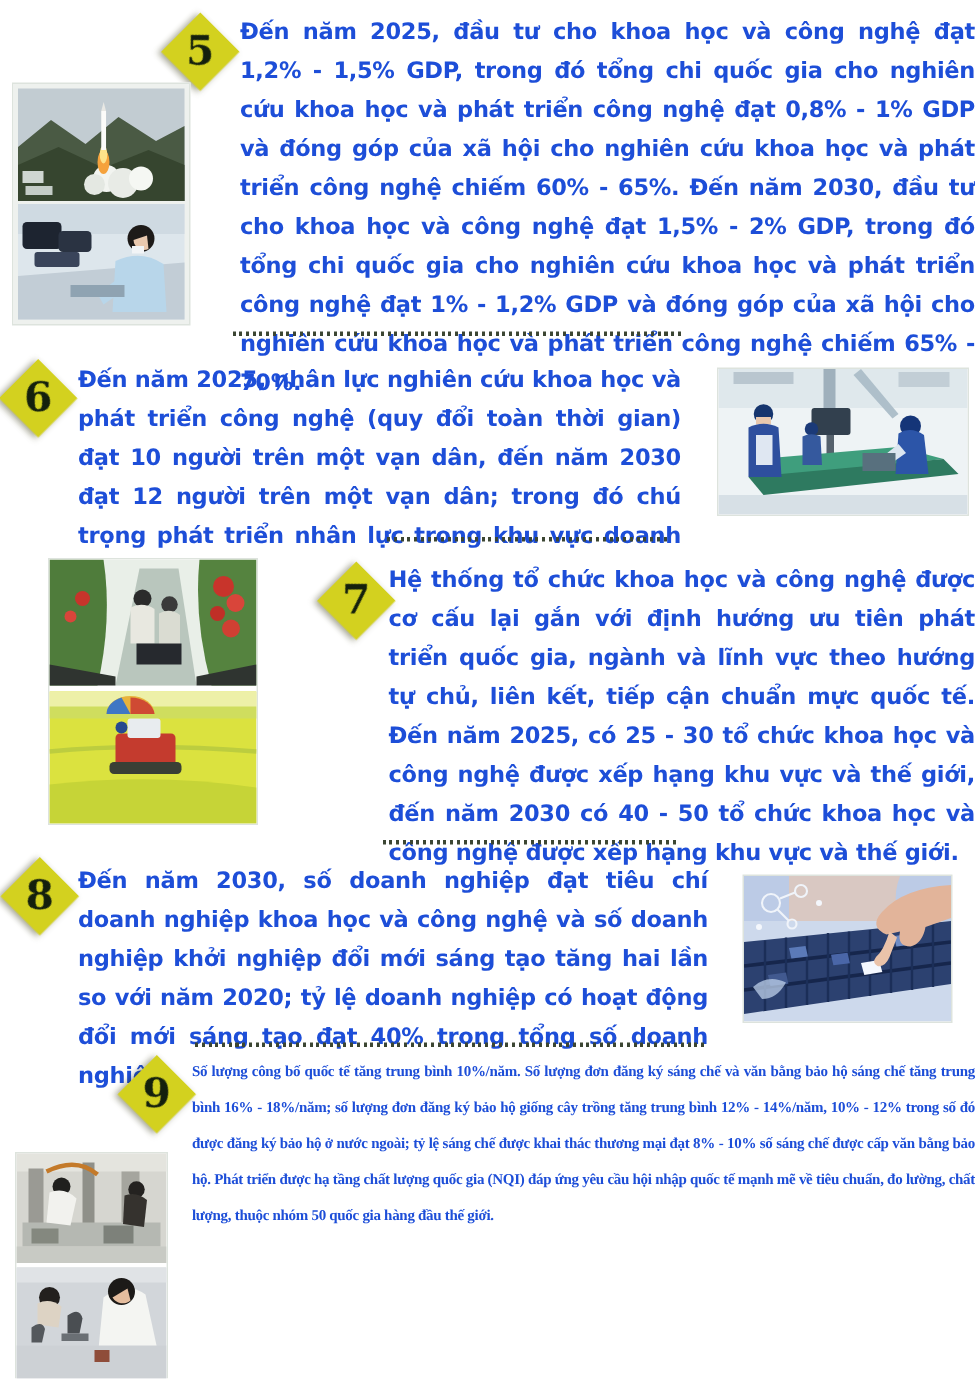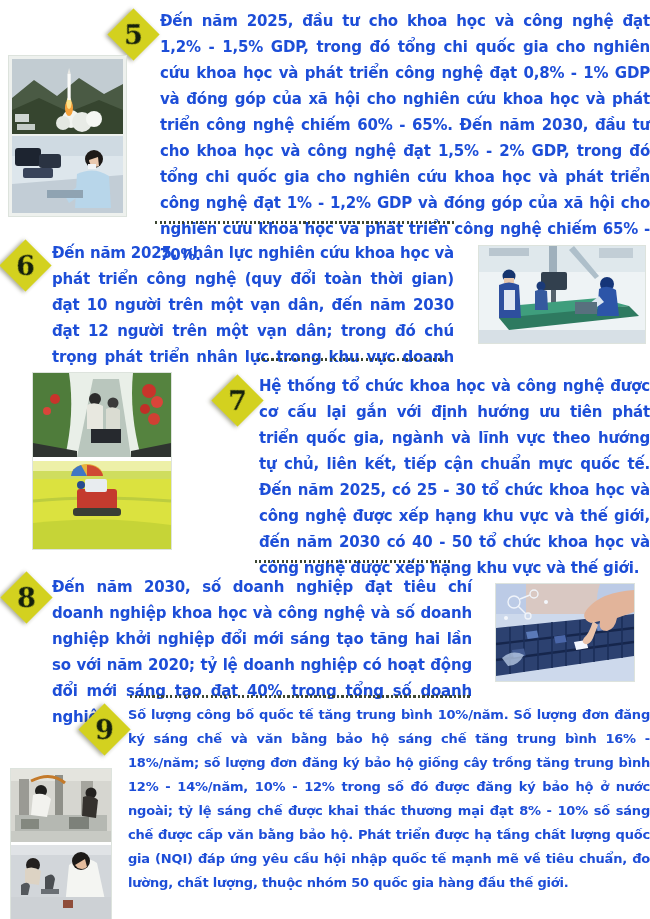--- a/index.html
+++ b/index.html
@@ -10,21 +10,21 @@
   }
   .body-text{
     position:absolute;
     color:#1d4ed8;
     font-weight:700;
     font-size:15px;
     line-height:26px;
     text-align:justify;
     letter-spacing:-0.2px;
   }
-  .body-text.tight{line-height:24px;font-size:13px;}
+  .body-text.tight{line-height:24px;font-size:10px;font-family:Liberation Serif, serif;}
   .diamond{
     position:absolute;width:37px;height:37px;background:#d3d11f;
     transform:rotate(45deg);
     filter:drop-shadow(-1px 2px 2px rgba(50,50,10,0.45));
   }
   .diamond .num{
     position:absolute;inset:0;transform:rotate(-45deg);
     display:flex;align-items:center;justify-content:center;
     font-family:"DejaVu Serif","Liberation Serif",serif;
     font-weight:700;font-size:27px;color:#14200d;

